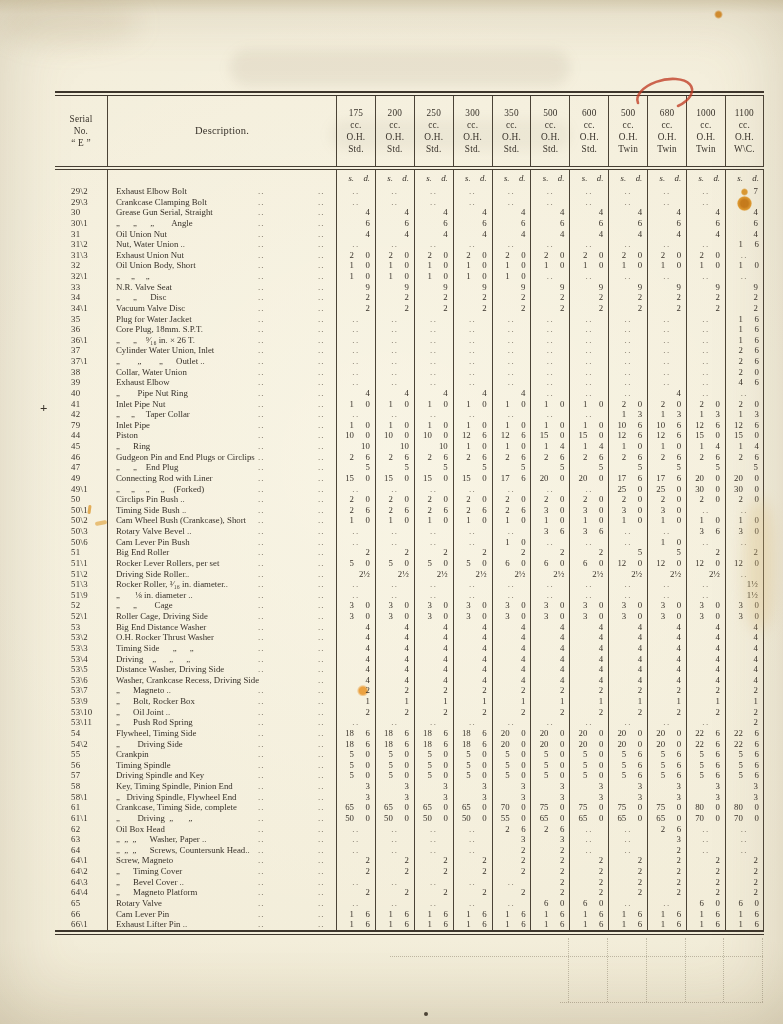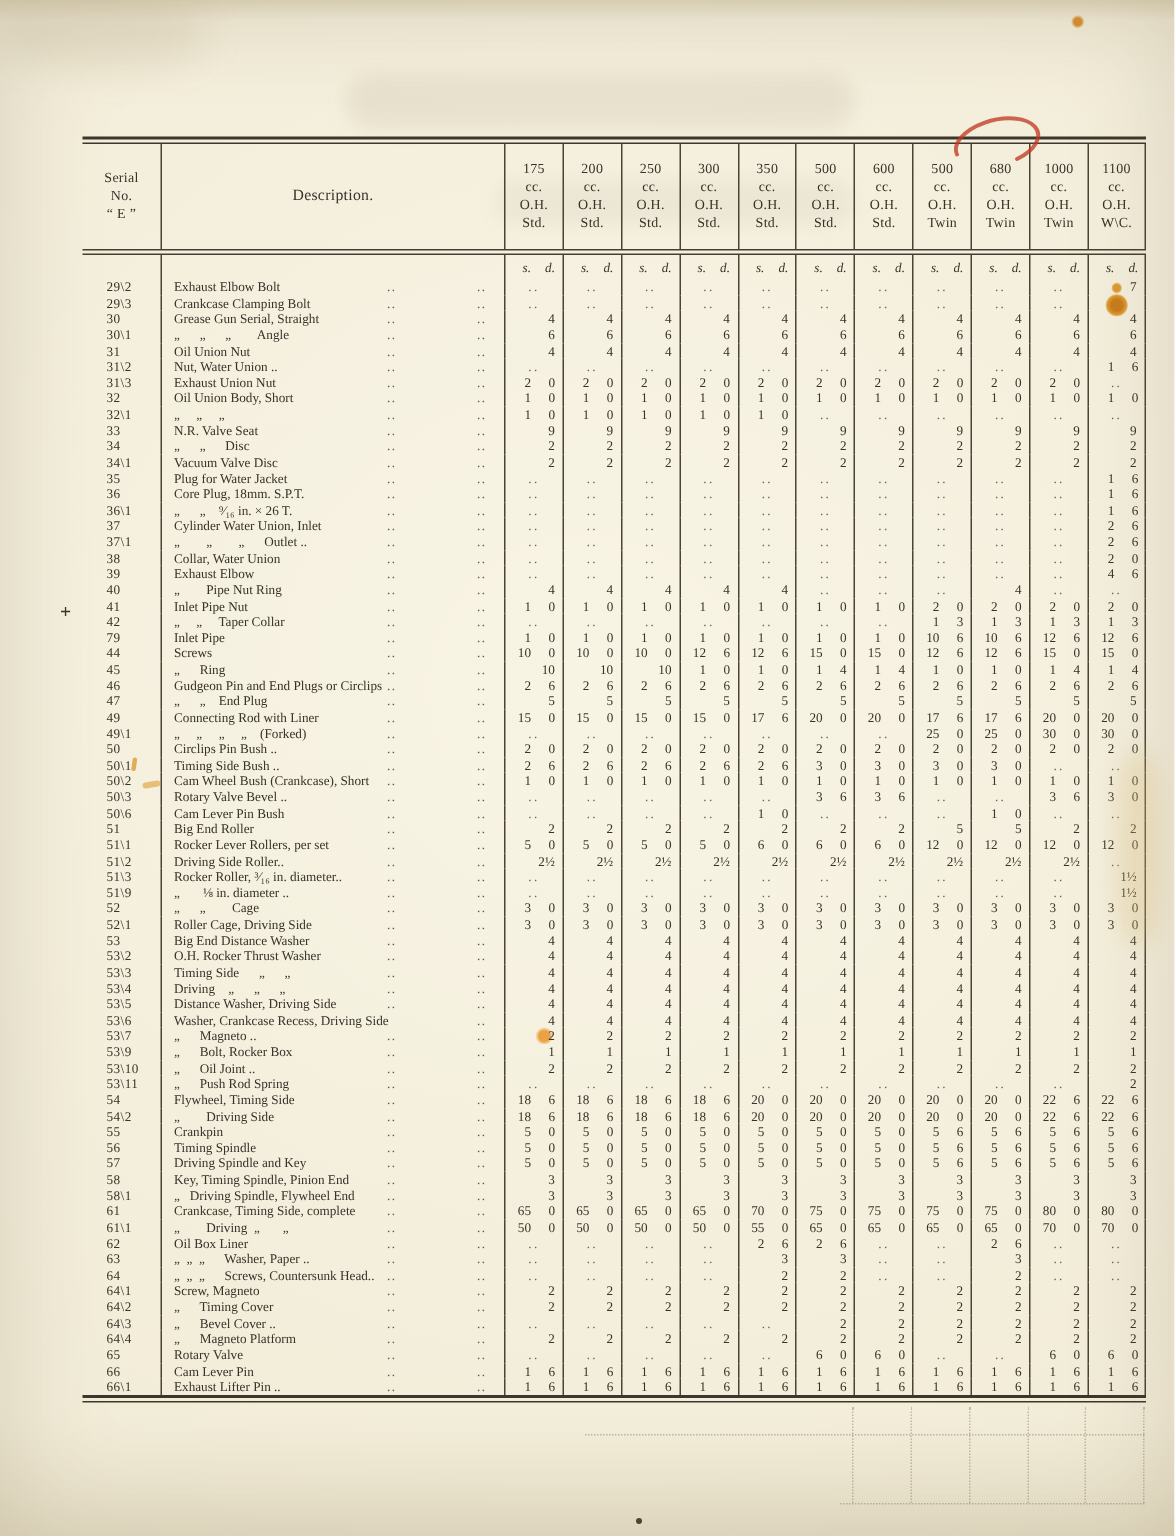--- a/index.html
+++ b/index.html
@@ -933,21 +933,21 @@
           <div class="c c-val"><span class="vs">1</span><span class="vd">0</span></div>
           <div class="c c-val"><span class="vs">1</span><span class="vd">0</span></div>
           <div class="c c-val"><span class="vs">1</span><span class="vd">0</span></div>
           <div class="c c-val"><span class="vs">10</span><span class="vd">6</span></div>
           <div class="c c-val"><span class="vs">10</span><span class="vd">6</span></div>
           <div class="c c-val"><span class="vs">12</span><span class="vd">6</span></div>
           <div class="c c-val"><span class="vs">12</span><span class="vd">6</span></div>
         </div>
         <div class="frow trow">
           <div class="c c-ser serial">44</div>
-          <div class="c c-desc desc"><span class="dtext">Screws</span><span class="ldr l1">..</span><span class="ldr l2">..</span></div>
+          <div class="c c-desc desc"><span class="dtext">Piston</span><span class="ldr l1">..</span><span class="ldr l2">..</span></div>
           <div class="c c-val"><span class="vs">10</span><span class="vd">0</span></div>
           <div class="c c-val"><span class="vs">10</span><span class="vd">0</span></div>
           <div class="c c-val"><span class="vs">10</span><span class="vd">0</span></div>
           <div class="c c-val"><span class="vs">12</span><span class="vd">6</span></div>
           <div class="c c-val"><span class="vs">12</span><span class="vd">6</span></div>
           <div class="c c-val"><span class="vs">15</span><span class="vd">0</span></div>
           <div class="c c-val"><span class="vs">15</span><span class="vd">0</span></div>
           <div class="c c-val"><span class="vs">12</span><span class="vd">6</span></div>
           <div class="c c-val"><span class="vs">12</span><span class="vd">6</span></div>
           <div class="c c-val"><span class="vs">15</span><span class="vd">0</span></div>
@@ -1918,21 +1918,21 @@
           <div class="c c-val"><span class="vs">55</span><span class="vd">0</span></div>
           <div class="c c-val"><span class="vs">65</span><span class="vd">0</span></div>
           <div class="c c-val"><span class="vs">65</span><span class="vd">0</span></div>
           <div class="c c-val"><span class="vs">65</span><span class="vd">0</span></div>
           <div class="c c-val"><span class="vs">65</span><span class="vd">0</span></div>
           <div class="c c-val"><span class="vs">70</span><span class="vd">0</span></div>
           <div class="c c-val"><span class="vs">70</span><span class="vd">0</span></div>
         </div>
         <div class="frow trow">
           <div class="c c-ser serial">62</div>
-          <div class="c c-desc desc"><span class="dtext">Oil Box Liner</span><span class="ldr l1">..</span><span class="ldr l2">..</span></div>
+          <div class="c c-desc desc"><span class="dtext">Oil Box Head</span><span class="ldr l1">..</span><span class="ldr l2">..</span></div>
           <div class="c c-val">
             <span class="dots">..</span>
           </div>
           <div class="c c-val">
             <span class="dots">..</span>
           </div>
           <div class="c c-val">
             <span class="dots">..</span>
           </div>
           <div class="c c-val">

